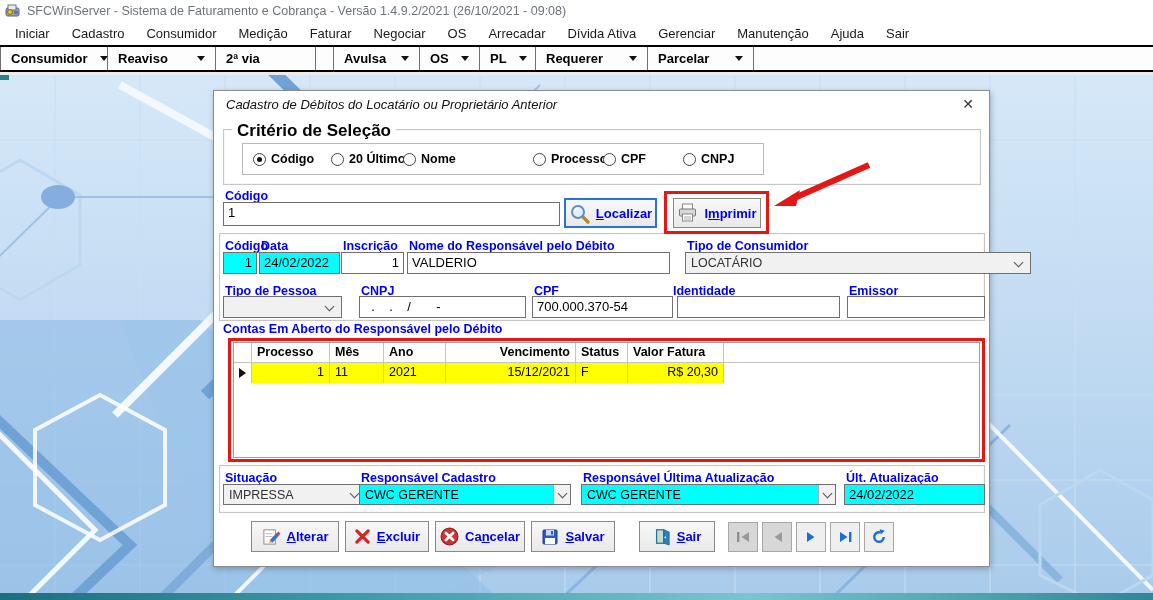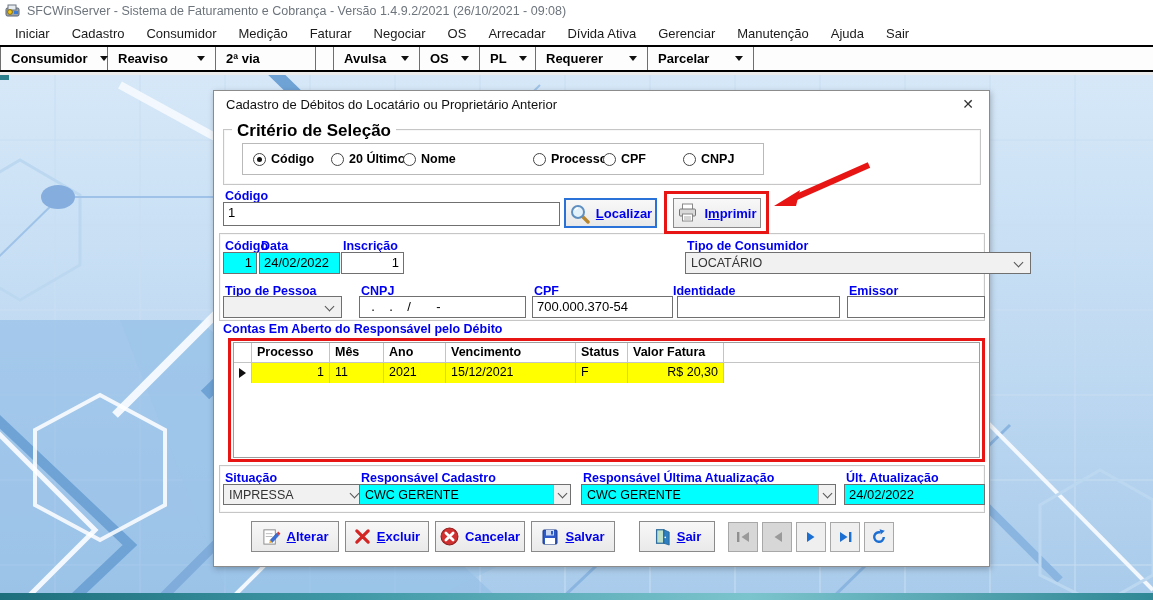--- a/index.html
+++ b/index.html
@@ -29,21 +29,21 @@
   
   .desktop { position:absolute; left:0; top:75px; width:1153px; height:525px; }
   .tealchip { position:absolute; left:0; top:75px; width:9px; height:5px; background:#2b7f8d; }
   .tealbar { position:absolute; left:0; top:593px; width:1153px; height:7px;
     background:linear-gradient(90deg,#1d6e7c,#3f98a6 30%,#7cc4cd 65%,#2f8795); }
 
   
   .dialog { position:absolute; left:213px; top:90px; width:777px; height:477px;
     background:#fff; border:1px solid #8c8c8c; box-shadow:1px 2px 6px rgba(0,0,0,.25); }
   .dlg-title { position:absolute; left:0; top:0; width:100%; height:26px;
-    display:flex; align-items:center; padding-left:12px; font-size:13px; color:#111; }
+    display:flex; align-items:center; padding-left:12px; font-size:13px; color:#111;font-style:italic; }
   .dlg-close { position:absolute; right:8px; top:2px; width:26px; height:21px;
     display:flex; align-items:center; justify-content:center;
     font-size:14px; color:#333; cursor:default; }
 
   .lbl { position:absolute; font-size:12.5px; font-weight:bold; color:#0000f0; white-space:nowrap; }
   .inp { position:absolute; background:#fff; border:1px solid #707070;
     font-size:13px; color:#000; padding:2px 4px; white-space:pre; overflow:hidden; }
   .cyan { background:#00ffff; }
   .ralign { text-align:right; }
   .dd { display:flex; align-items:center; padding:0; }
@@ -78,21 +78,21 @@
   
   .gridbox { position:absolute; left:19px; top:251px; width:747px; height:116px;
     background:#fff; border:1px solid #9e9e9e; }
   .grow { display:flex; height:20px; }
   .gsel { width:18px; border-right:1px solid #c4c4c4; display:flex;
     align-items:center; justify-content:center; flex:none; }
   .gcell { border-right:1px solid #c4c4c4; font-size:12.5px; color:#000;
     padding:2px 5px; white-space:nowrap; overflow:hidden; flex:none; }
   .ghead .gcell { font-weight:bold; }
   .ghead { border-bottom:1px solid #c4c4c4; }
-  .c0{width:78px;} .c1{width:54px;} .c2{width:62px;} .c3{width:130px;} .c4{width:52px;} .c5{width:96px;}
+  .c0{width:78px;} .c1{width:54px;} .c2{width:62px;} .c3{width:130px;text-align:right;} .c4{width:52px;} .c5{width:96px;}
   .yellow { background:#ffff00; }
   .selarrow { width:0; height:0; border-top:5px solid transparent;
     border-bottom:5px solid transparent; border-left:7px solid #111; }
 
   
   .anno { position:absolute; border:3px solid #e81515; z-index:20; pointer-events:none; }
   .annoarrow { position:absolute; z-index:21; pointer-events:none; }
 </style>
 </head>
 <body>
@@ -255,20 +255,22 @@
   </div>
 
   <div class="groupbox" style="left:5px; top:142px; width:766px; height:88px;"></div>
 
   <div class="lbl" style="left:11px; top:148px;">Código</div>
   <div class="inp cyan ralign" style="left:9px; top:161px; width:34px; height:22px;">1</div>
   <div class="lbl" style="left:47px; top:148px;">Data</div>
   <div class="inp cyan" style="left:45px; top:161px; width:81px; height:22px;">24/02/2022</div>
   <div class="lbl" style="left:129px; top:148px;">Inscrição</div>
   <div class="inp ralign" style="left:127px; top:161px; width:63px; height:22px;">1</div>
+  <div class="lbl" style="left:195px; top:148px;">Nome do Responsável pelo Débito</div>
+  <div class="inp" style="left:193px; top:161px; width:263px; height:22px;">VALDERIO</div>
   <div class="lbl" style="left:473px; top:148px;">Tipo de Consumidor</div>
   <div class="inp dd dd-flat" style="left:471px; top:161px; width:346px; height:22px;">
     <span class="ddval">LOCATÁRIO</span>
     <span class="chev"></span>
   </div>
 
   <div class="lbl" style="left:11px; top:193px;">Tipo de Pessoa</div>
   <div class="inp dd dd-flat" style="left:9px; top:205px; width:119px; height:22px;">
     <span class="ddval"></span>
     <span class="chev"></span>

